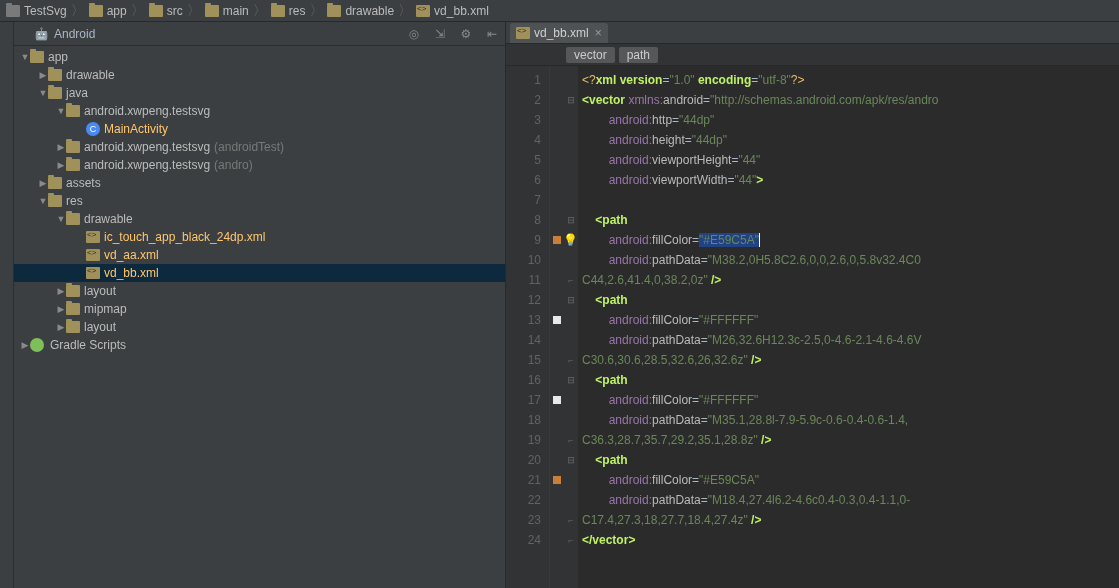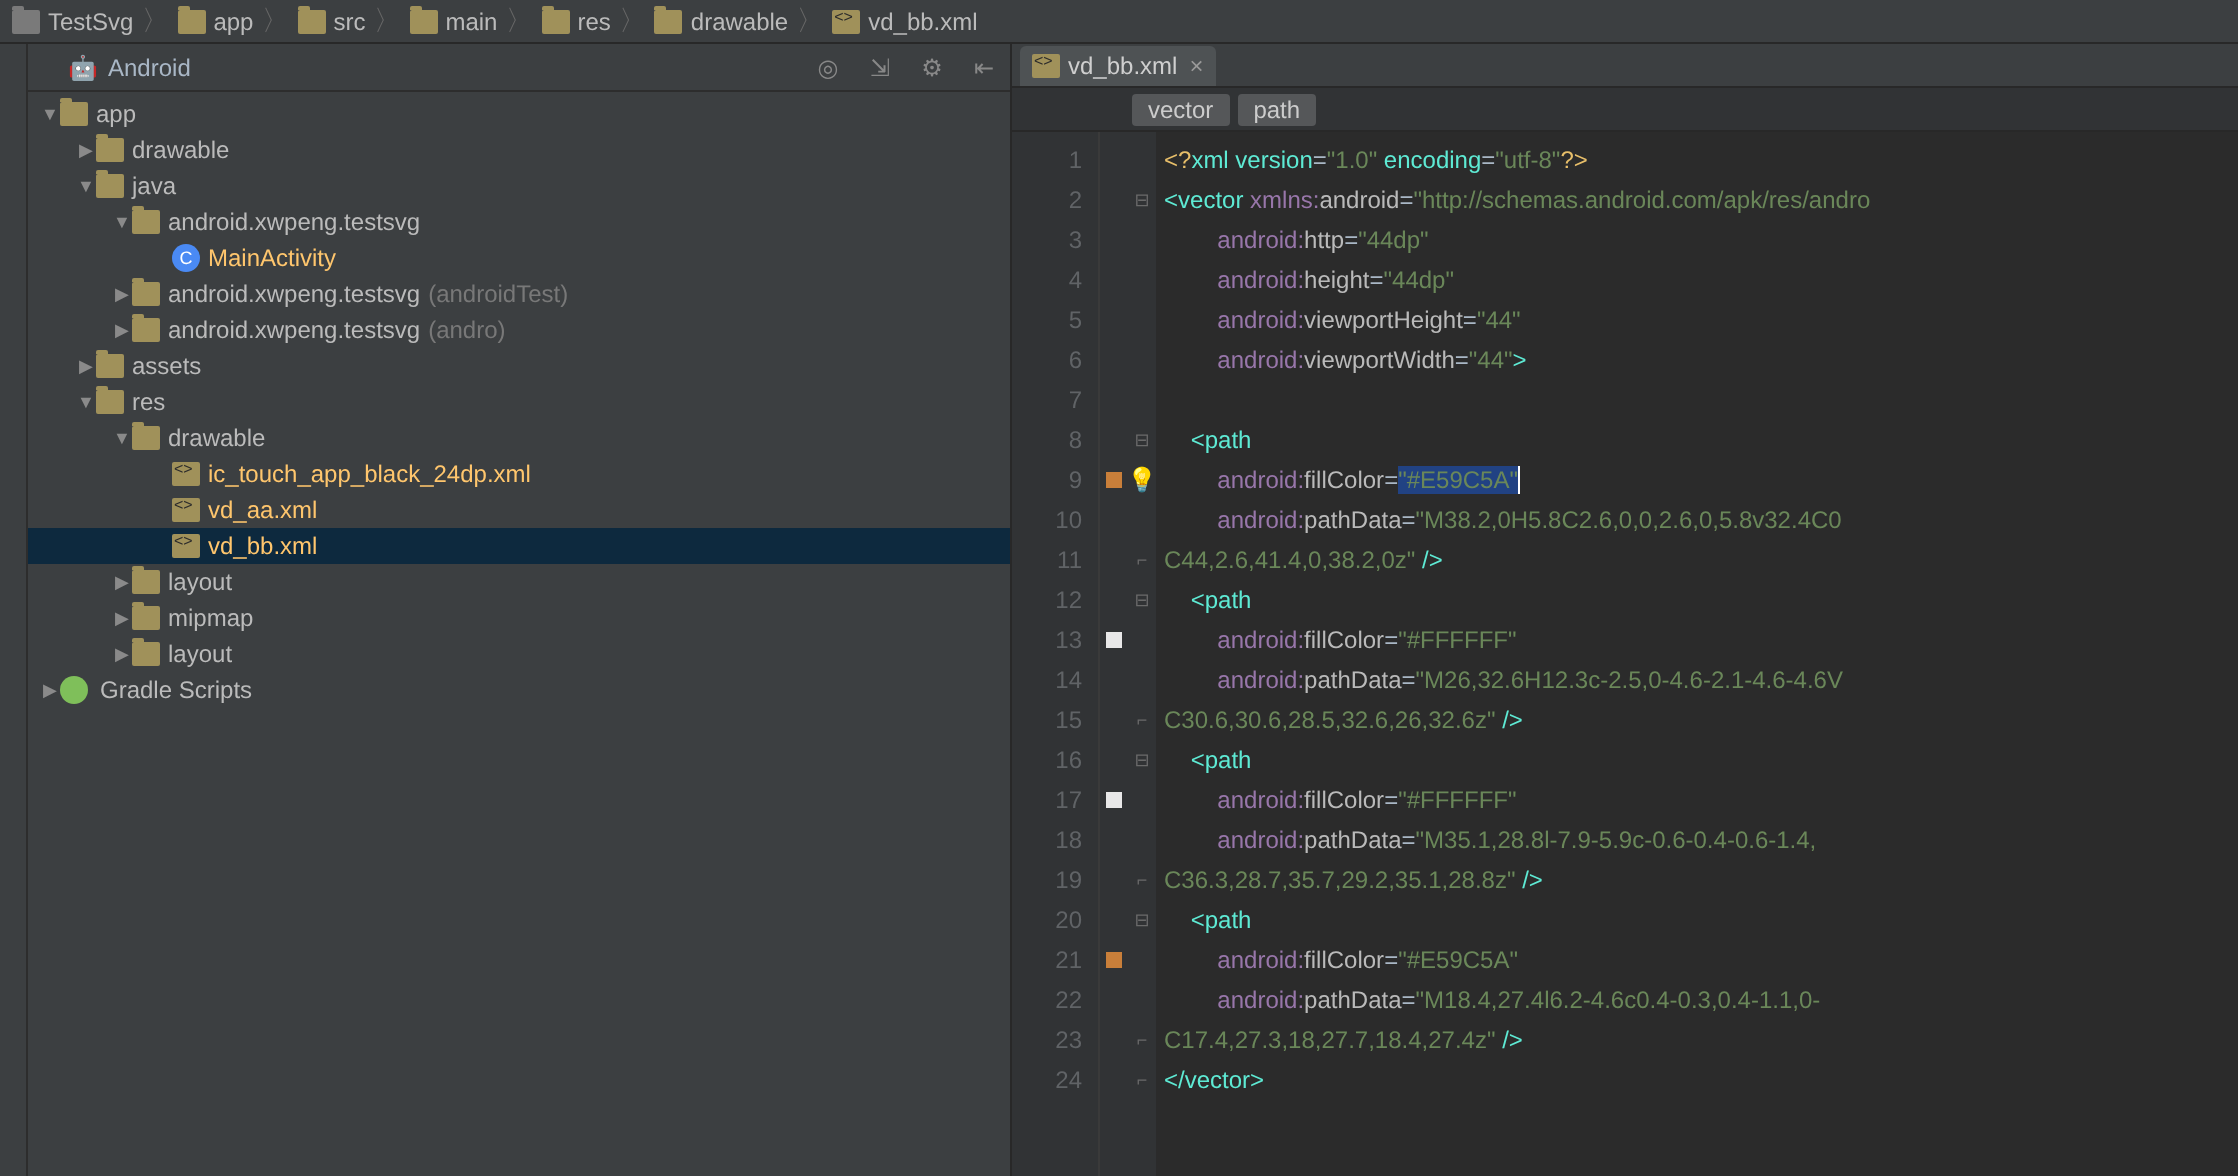--- a/index.html
+++ b/index.html
@@ -52,21 +52,21 @@
 .gutter { width:44px; text-align:right; color:#606366; padding:4px 8px 0 0; background:#313335; border-right:1px solid #3a3a3a; }
 .marks { width:14px; background:#313335; padding-top:4px; }
 .marks div { height:20px; display:flex; align-items:center; justify-content:center; }
 .mk-o { width:8px; height:8px; background:#c97f3a; }
 .mk-w { width:8px; height:8px; background:#e8e8e8; }
 .mk-b { font-size:12px; color:#b8a04a; }
 .folds { width:14px; background:#313335; padding-top:4px; }
 .folds div { height:20px; display:flex; align-items:center; justify-content:center; color:#6a6a6a; font-size:9px; }
 .code { flex:1; padding:4px 0 0 4px; overflow:hidden; }
 .code .ln { height:20px; white-space:pre; }
-.t-tag { color:#5eead4; }
+.t-tag { color:#bef264;font-weight:bold; }
 .t-ns  { color:#9876aa; }
 .t-attr{ color:#bababa; }
 .t-eq  { color:#a9b7c6; }
 .t-str { color:#6a8759; }
 .t-sel { background:#214283; }
 .t-pi  { color:#e8bf6a; }
 .caret { border-right:1px solid #fff; animation:blink 1s steps(1) infinite; }
 @keyframes blink { 50% { border-color:transparent; } }
 </style>
 </head>

